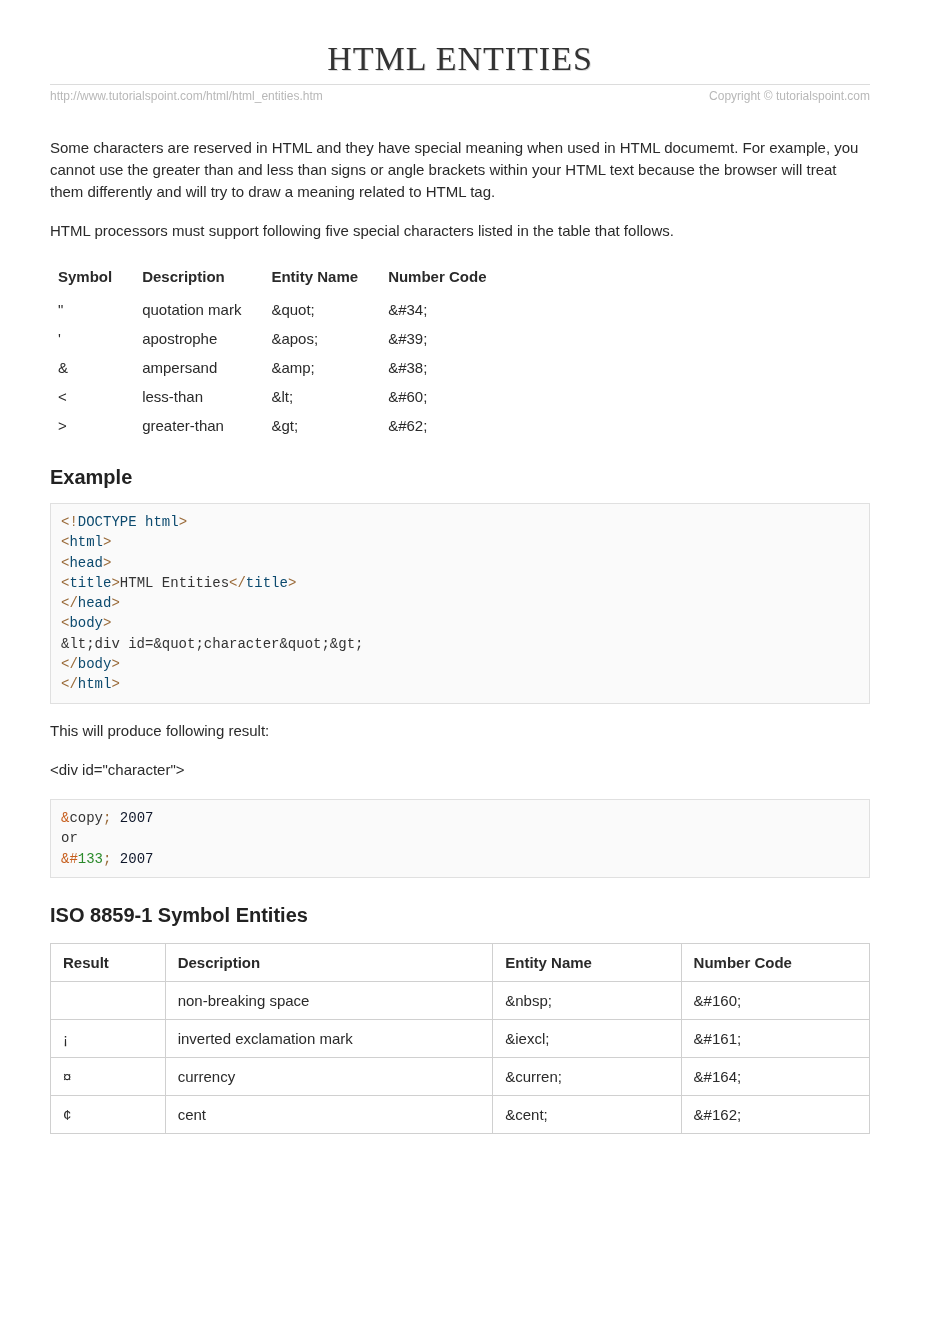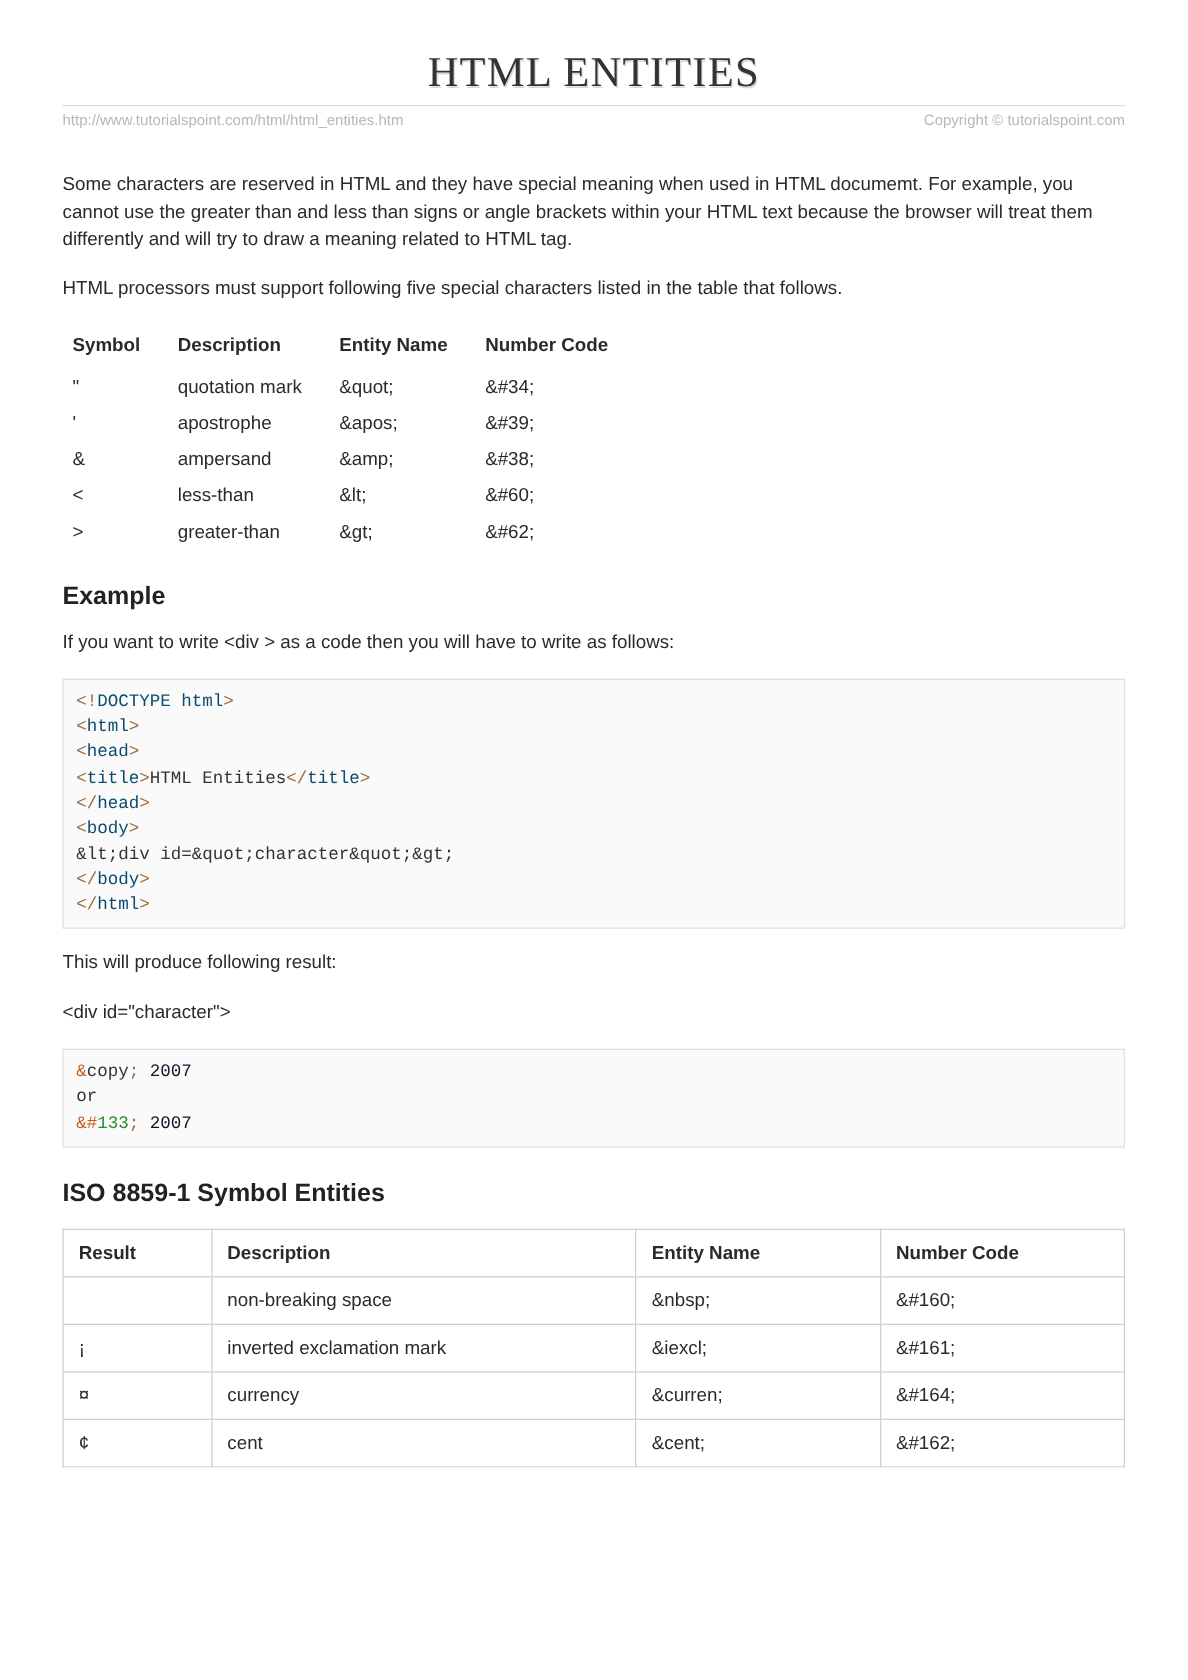--- a/index.html
+++ b/index.html
@@ -6,21 +6,21 @@
   body {
     margin: 0;
     padding: 0;
     font-family: Verdana, Geneva, sans-serif;
     font-size: 15px;
     color: #2a2a2a;
     background: #fff;
     width: 950px;
   }
   .page {
-    padding: 40px 50px 0 50px;
+    padding: 40px 80px 0 50px;
   }
   h1.title {
     text-align: center;
     font-family: "Times New Roman", Times, serif;
     font-weight: normal;
     font-size: 34px;
     letter-spacing: 1px;
     margin: 0 0 6px 0;
     color: #333;
     text-shadow: 1px 1px 0 rgba(0,0,0,0.15);
@@ -144,21 +144,20 @@
         <tr>
           <td>&gt;</td>
           <td>greater-than</td>
           <td>&amp;gt;</td>
           <td>&amp;#62;</td>
         </tr>
       </tbody>
   </table>
 
   <h2>Example</h2>
-  <p>If you want to write &lt;div &gt; as a code then you will have to write as follows:</p>
 
   <pre class="code" id="code1"><span class="c-tag">&lt;!</span><span class="c-name">DOCTYPE</span> <span class="c-name">html</span><span class="c-tag">&gt;</span>
 <span class="c-tag">&lt;</span><span class="c-name">html</span><span class="c-tag">&gt;</span>
 <span class="c-tag">&lt;</span><span class="c-name">head</span><span class="c-tag">&gt;</span>
 <span class="c-tag">&lt;</span><span class="c-name">title</span><span class="c-tag">&gt;</span><span class="c-text">HTML Entities</span><span class="c-tag">&lt;/</span><span class="c-name">title</span><span class="c-tag">&gt;</span>
 <span class="c-tag">&lt;/</span><span class="c-name">head</span><span class="c-tag">&gt;</span>
 <span class="c-tag">&lt;</span><span class="c-name">body</span><span class="c-tag">&gt;</span>
 <span class="c-text">&amp;lt;div id=&amp;quot;character&amp;quot;&amp;gt;</span>
 <span class="c-tag">&lt;/</span><span class="c-name">body</span><span class="c-tag">&gt;</span>
 <span class="c-tag">&lt;/</span><span class="c-name">html</span><span class="c-tag">&gt;</span></pre>

